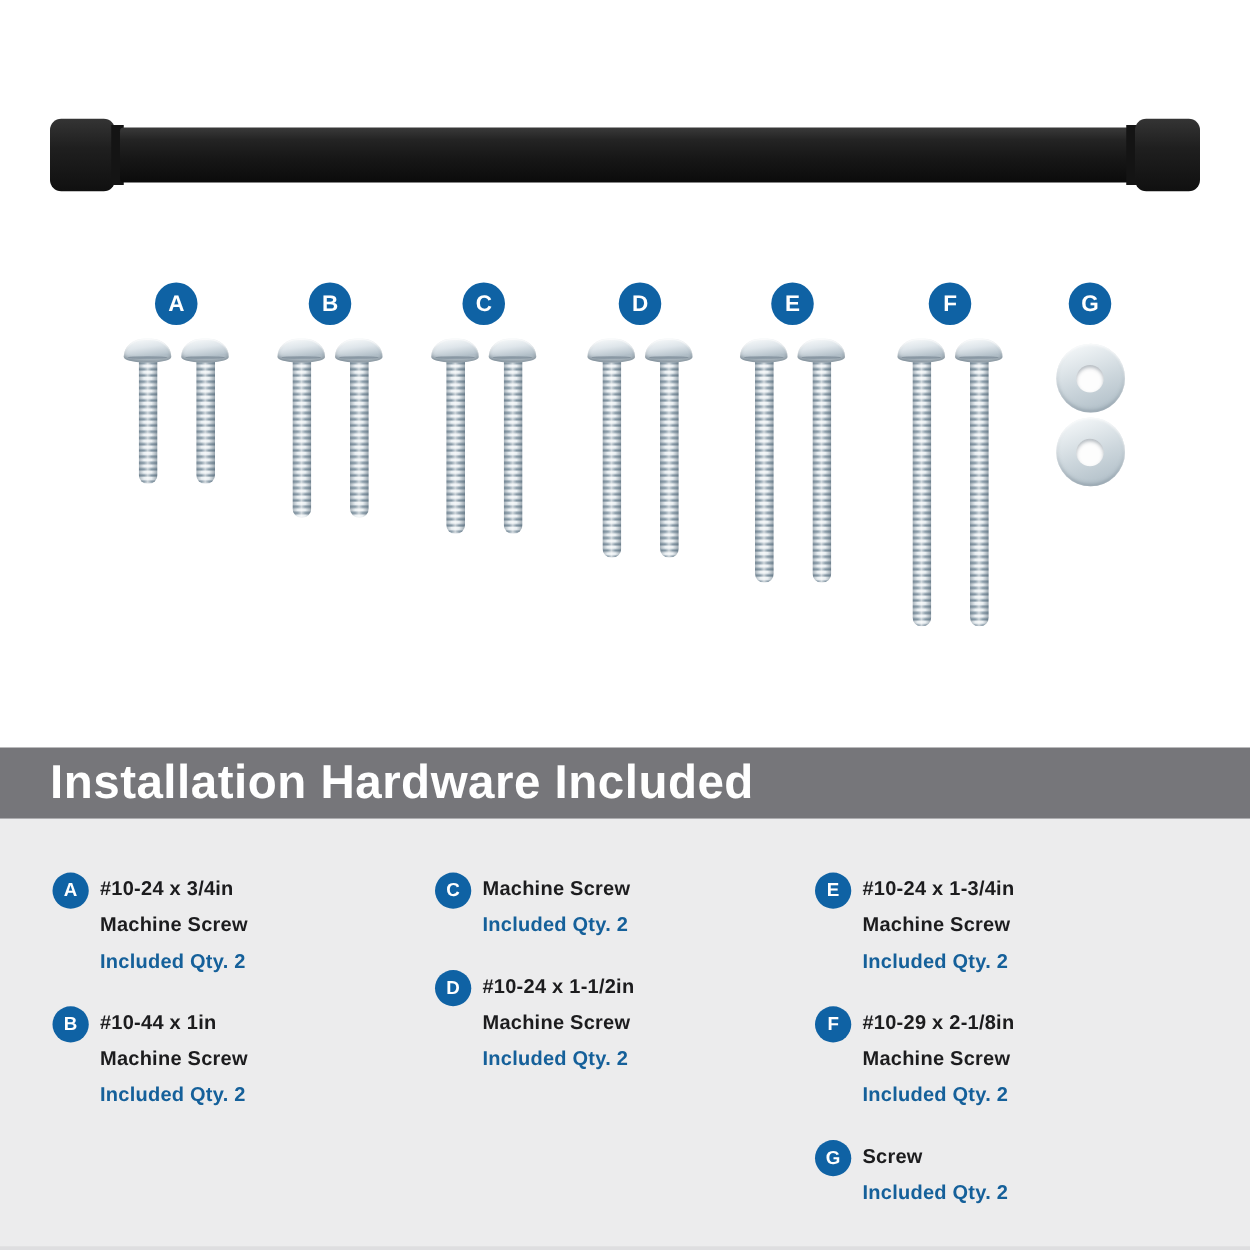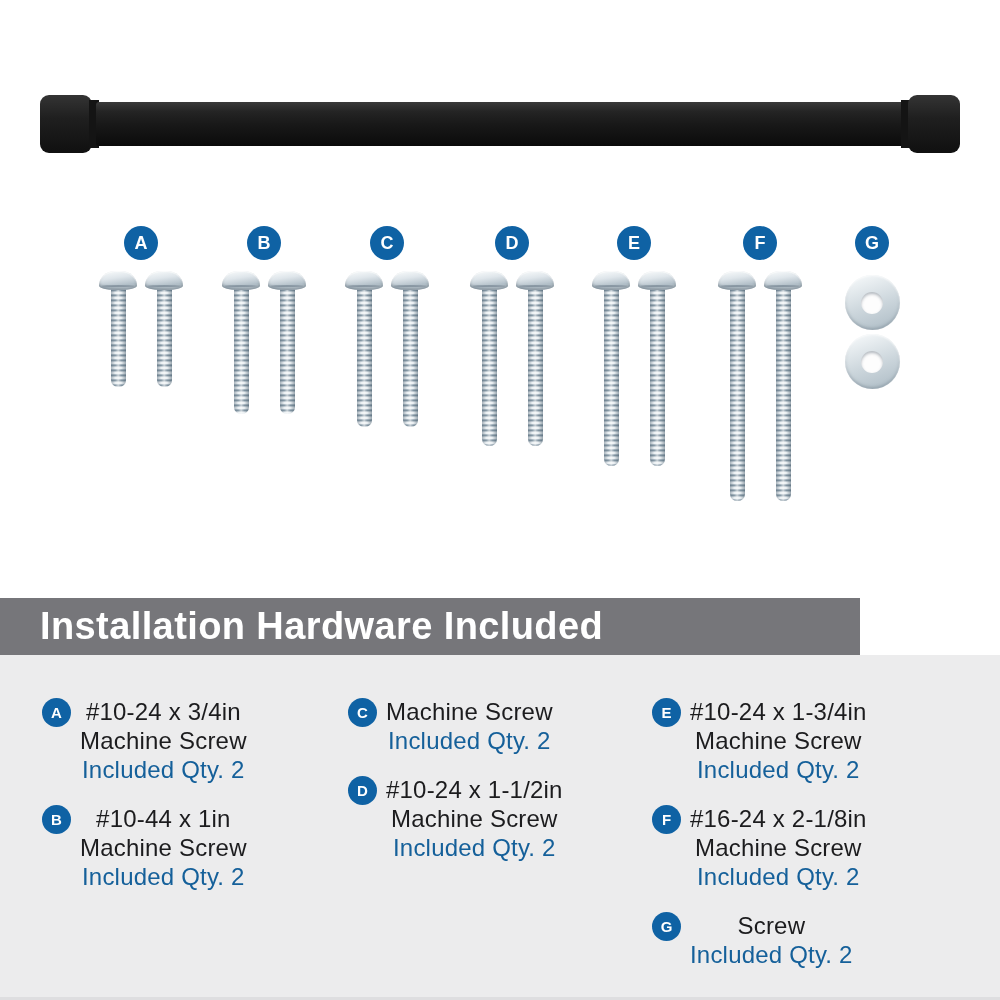--- a/index.html
+++ b/index.html
@@ -46,29 +46,29 @@
   
   .washers { display:flex; flex-direction:column; gap:4px; margin-top:15px; }
   .washer { width:55px; height:55px; border-radius:50%; position:relative;
     background:linear-gradient(160deg,#f0f4f6 12%,#ccd6dc 55%,#b1bfc8 92%);
     box-shadow:inset 0 1px 2px rgba(255,255,255,.85), inset 0 -2px 3px rgba(118,134,146,.5); }
   .washer::after { content:""; position:absolute; left:50%; top:50%; width:22px; height:22px;
     transform:translate(-50%,-50%); border-radius:50%; background:#fdfdfd;
     box-shadow:inset 0 2px 3px rgba(90,105,117,.45); }
 
   
-  .band { position:absolute; left:0; top:598px; width:860px; height:57px; background:#76767a; }
+  .band { position:absolute; left:0; top:598px; width:1000px; height:57px; background:#76767a; }
   .band-title { color:#ffffff; font-size:38px; font-weight:bold; letter-spacing:.4px;
     line-height:57px; padding-left:40px; }
   .panel { position:absolute; left:0; top:655px; width:1000px; height:345px; background:#ececed; }
   .panel-edge { position:absolute; left:0; bottom:0; width:100%; height:3px; background:#dedee0; }
   .col { position:absolute; top:42px; width:300px; }
   .col1{left:42px;} .col2{left:348px;} .col3{left:652px;}
   .entry { display:flex; gap:9px; margin-bottom:20px; }
-  .entry-text { font-size:24px; line-height:29px; font-weight:normal; color:#1c1c1e; letter-spacing:.2px;text-align:center; }
+  .entry-text { font-size:16px; line-height:29px; font-weight:bold; color:#1c1c1e; letter-spacing:.2px; }
   .qty { color:#15609a; }
 </style>
 </head>
 <body>
 
 <div class="canvas">
 
   <div>
     <div class="cap cap-left"></div>
     <div class="collar collar-left"></div>
@@ -217,21 +217,21 @@
         <div class="badge badge-sm">E</div>
         <div class="entry-text">
           <div>#10-24 x 1-3/4in</div>
           <div>Machine Screw</div>
           <div class="qty">Included Qty. 2</div>
         </div>
       </div>
       <div class="entry">
         <div class="badge badge-sm">F</div>
         <div class="entry-text">
-          <div>#16-24 x 2-1/8in</div>
+          <div>#10-29 x 2-1/8in</div>
           <div>Machine Screw</div>
           <div class="qty">Included Qty. 2</div>
         </div>
       </div>
       <div class="entry">
         <div class="badge badge-sm">G</div>
         <div class="entry-text">
           <div>Screw</div>
           <div class="qty">Included Qty. 2</div>
         </div>

